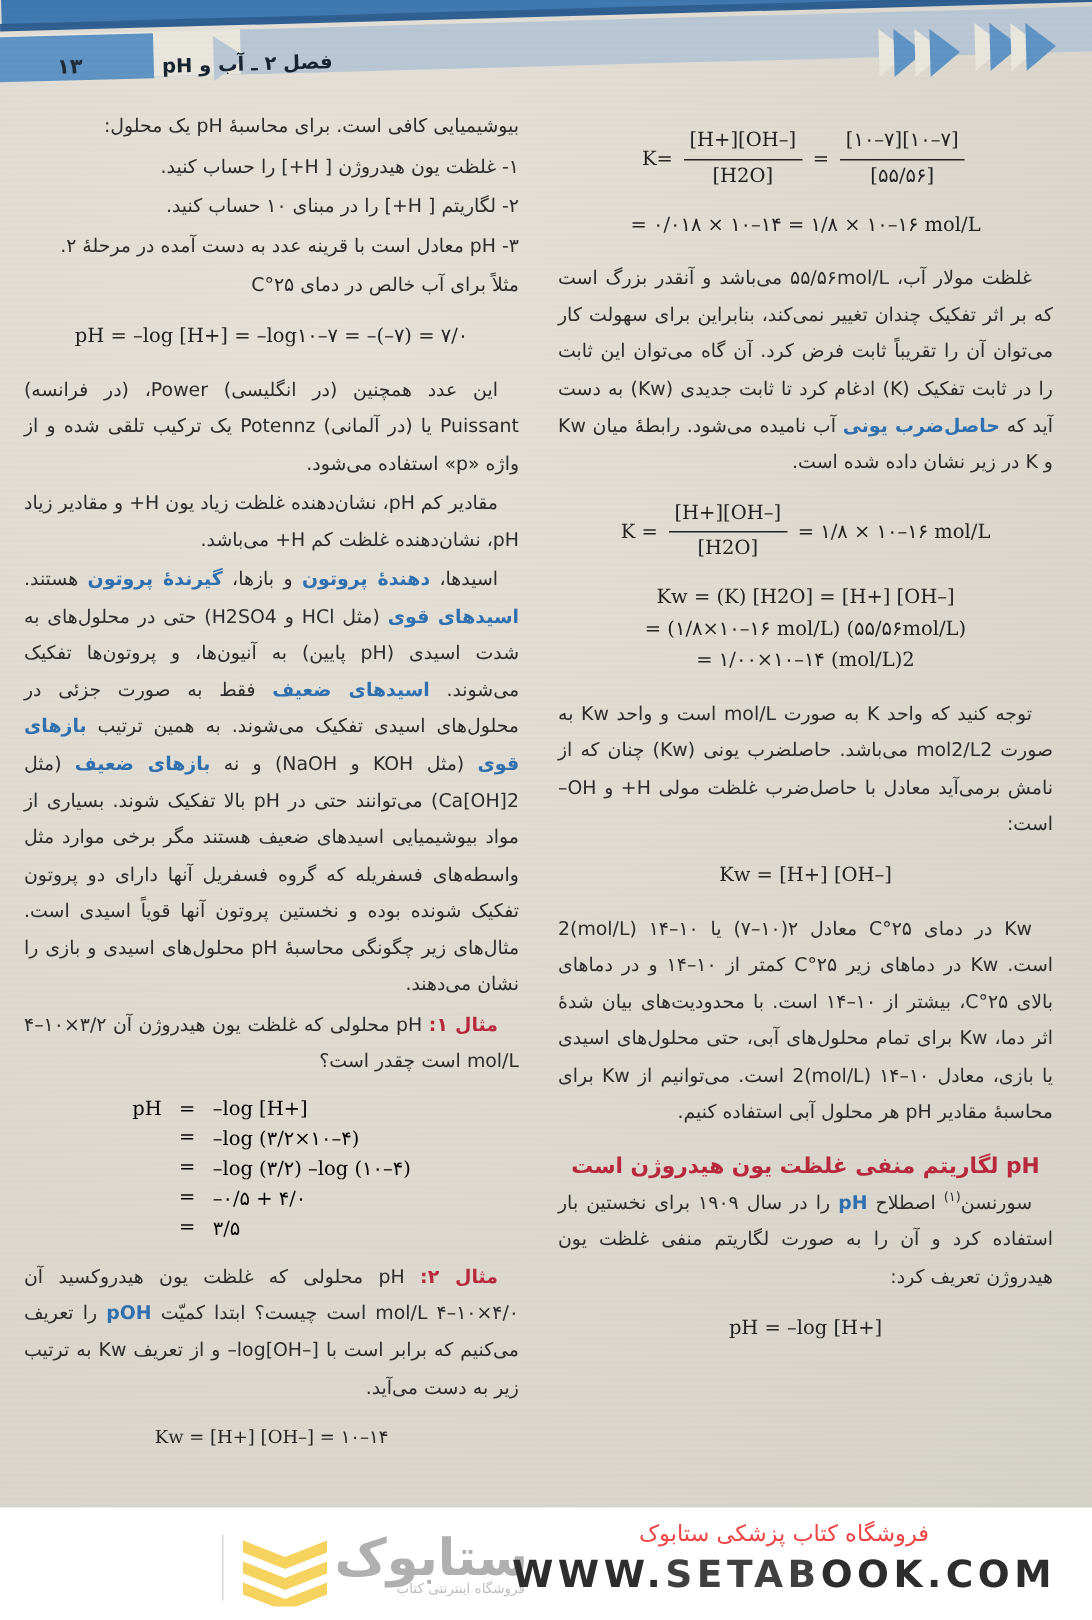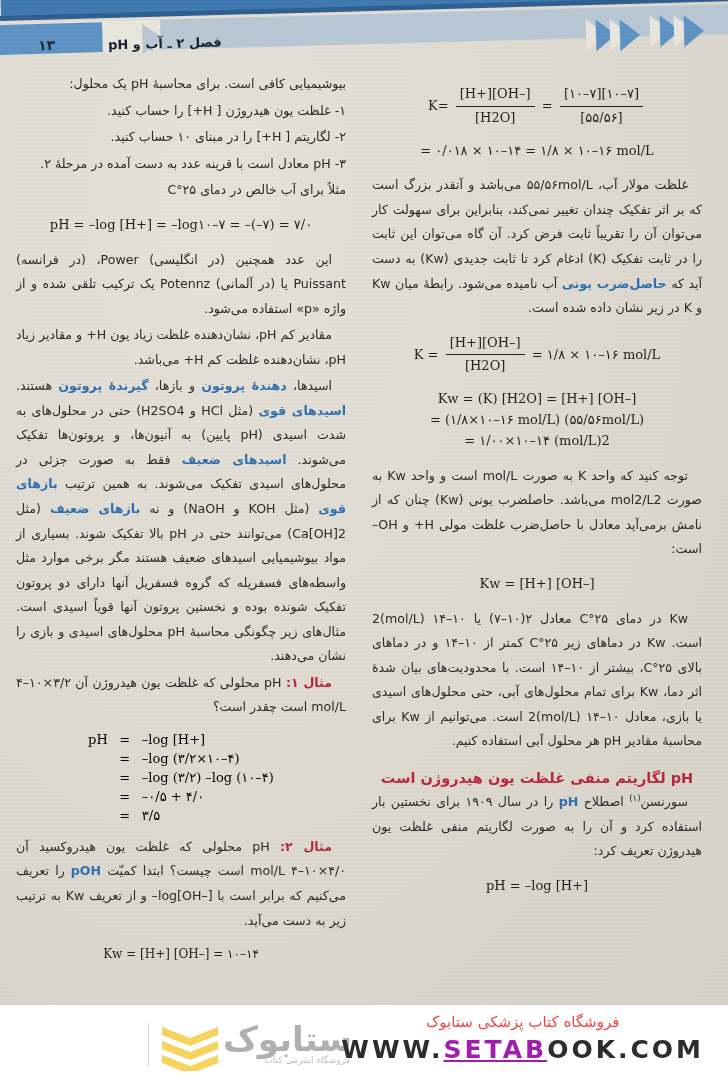--- a/index.html
+++ b/index.html
@@ -154,21 +154,21 @@
     position:absolute;left:118px;top:8px;width:1px;height:44px;background:#d8d8d8;
   }
   .logo-chevrons{position:absolute;left:130px;top:10px;width:60px;height:46px;}
   .logo-chevrons svg{display:block;}
   .foot-right{position:absolute;right:24px;top:8px;text-align:center;}
   .foot-fa{font-size:15px;color:#ef4444;direction:rtl;margin-bottom:4px;}
   .foot-url{
     font-size:25px;letter-spacing:3px;font-weight:bold;color:#2d2d2d;
     font-family:"DejaVu Sans","Liberation Sans",sans-serif;
   }
-  .foot-url .gold{color:#a21caf;text-decoration:underline;}
+  .foot-url .gold{color:#404040;}
 </style>
 </head>
 <body>
 
 <div id="page">
 
   <div class="hdr">
     <div class="hdr-topblue"></div>
     <div class="hdr-topblue2"></div>
     <div class="hdr-gray"></div>

